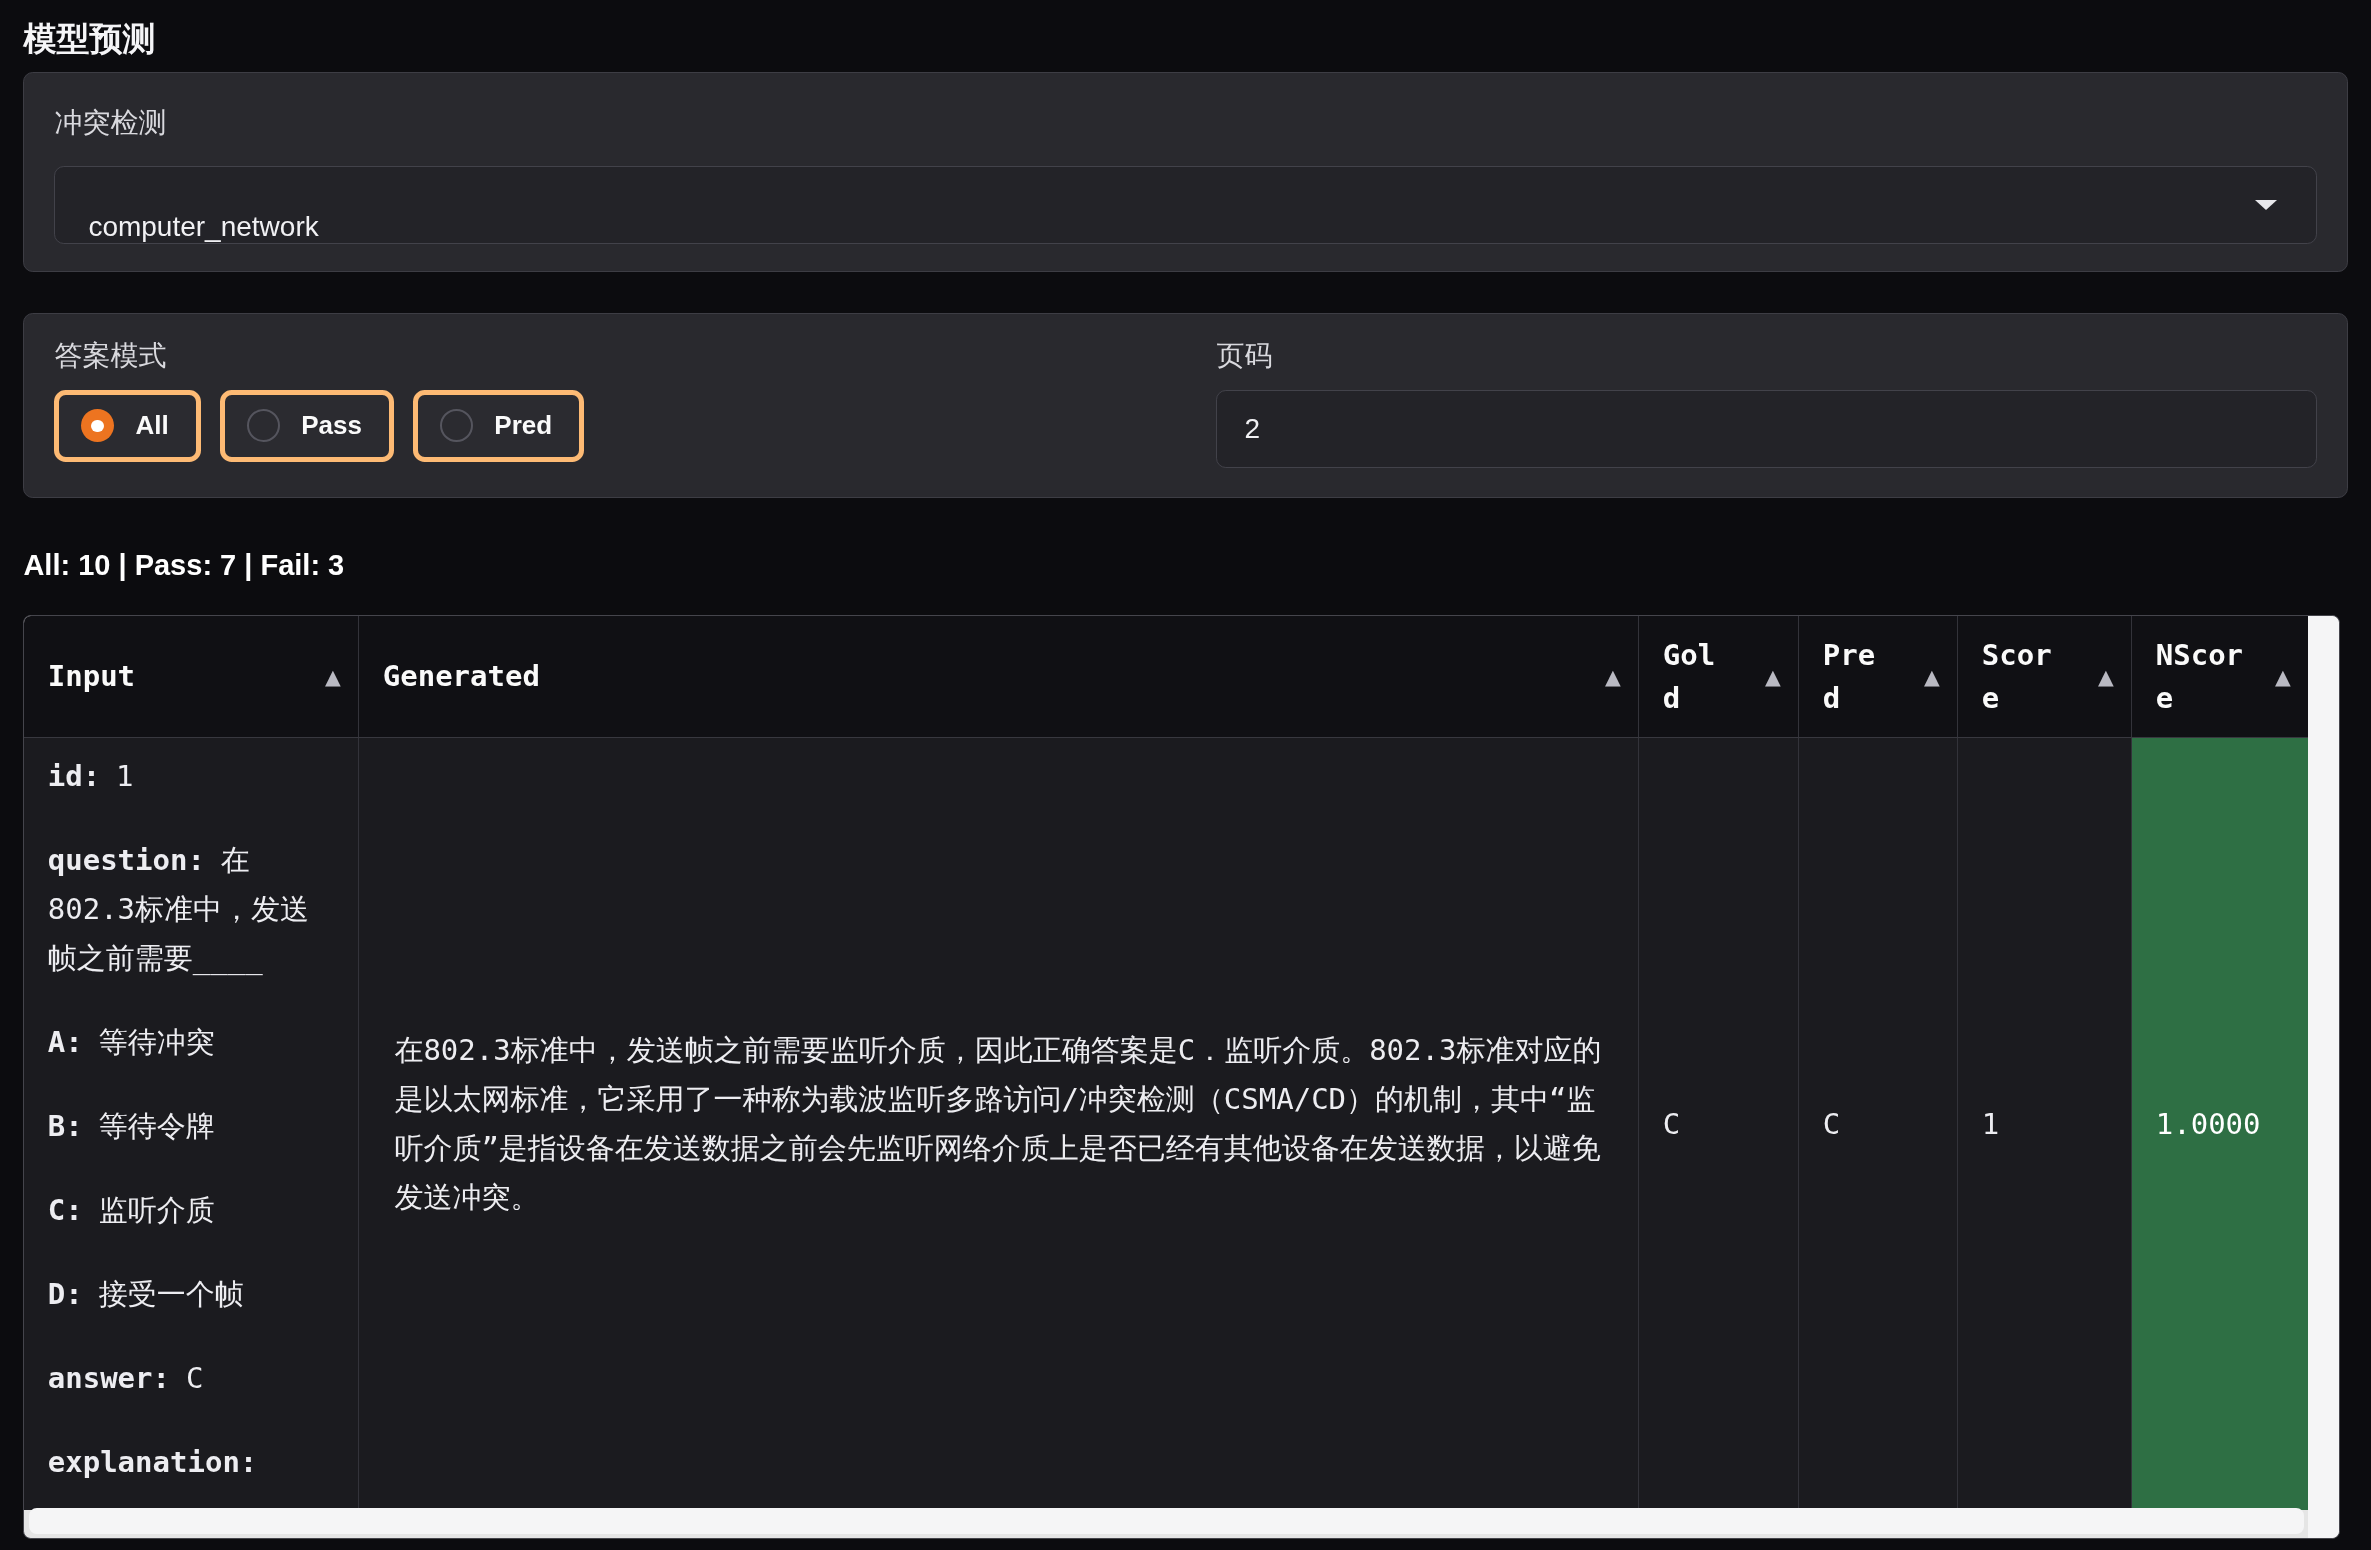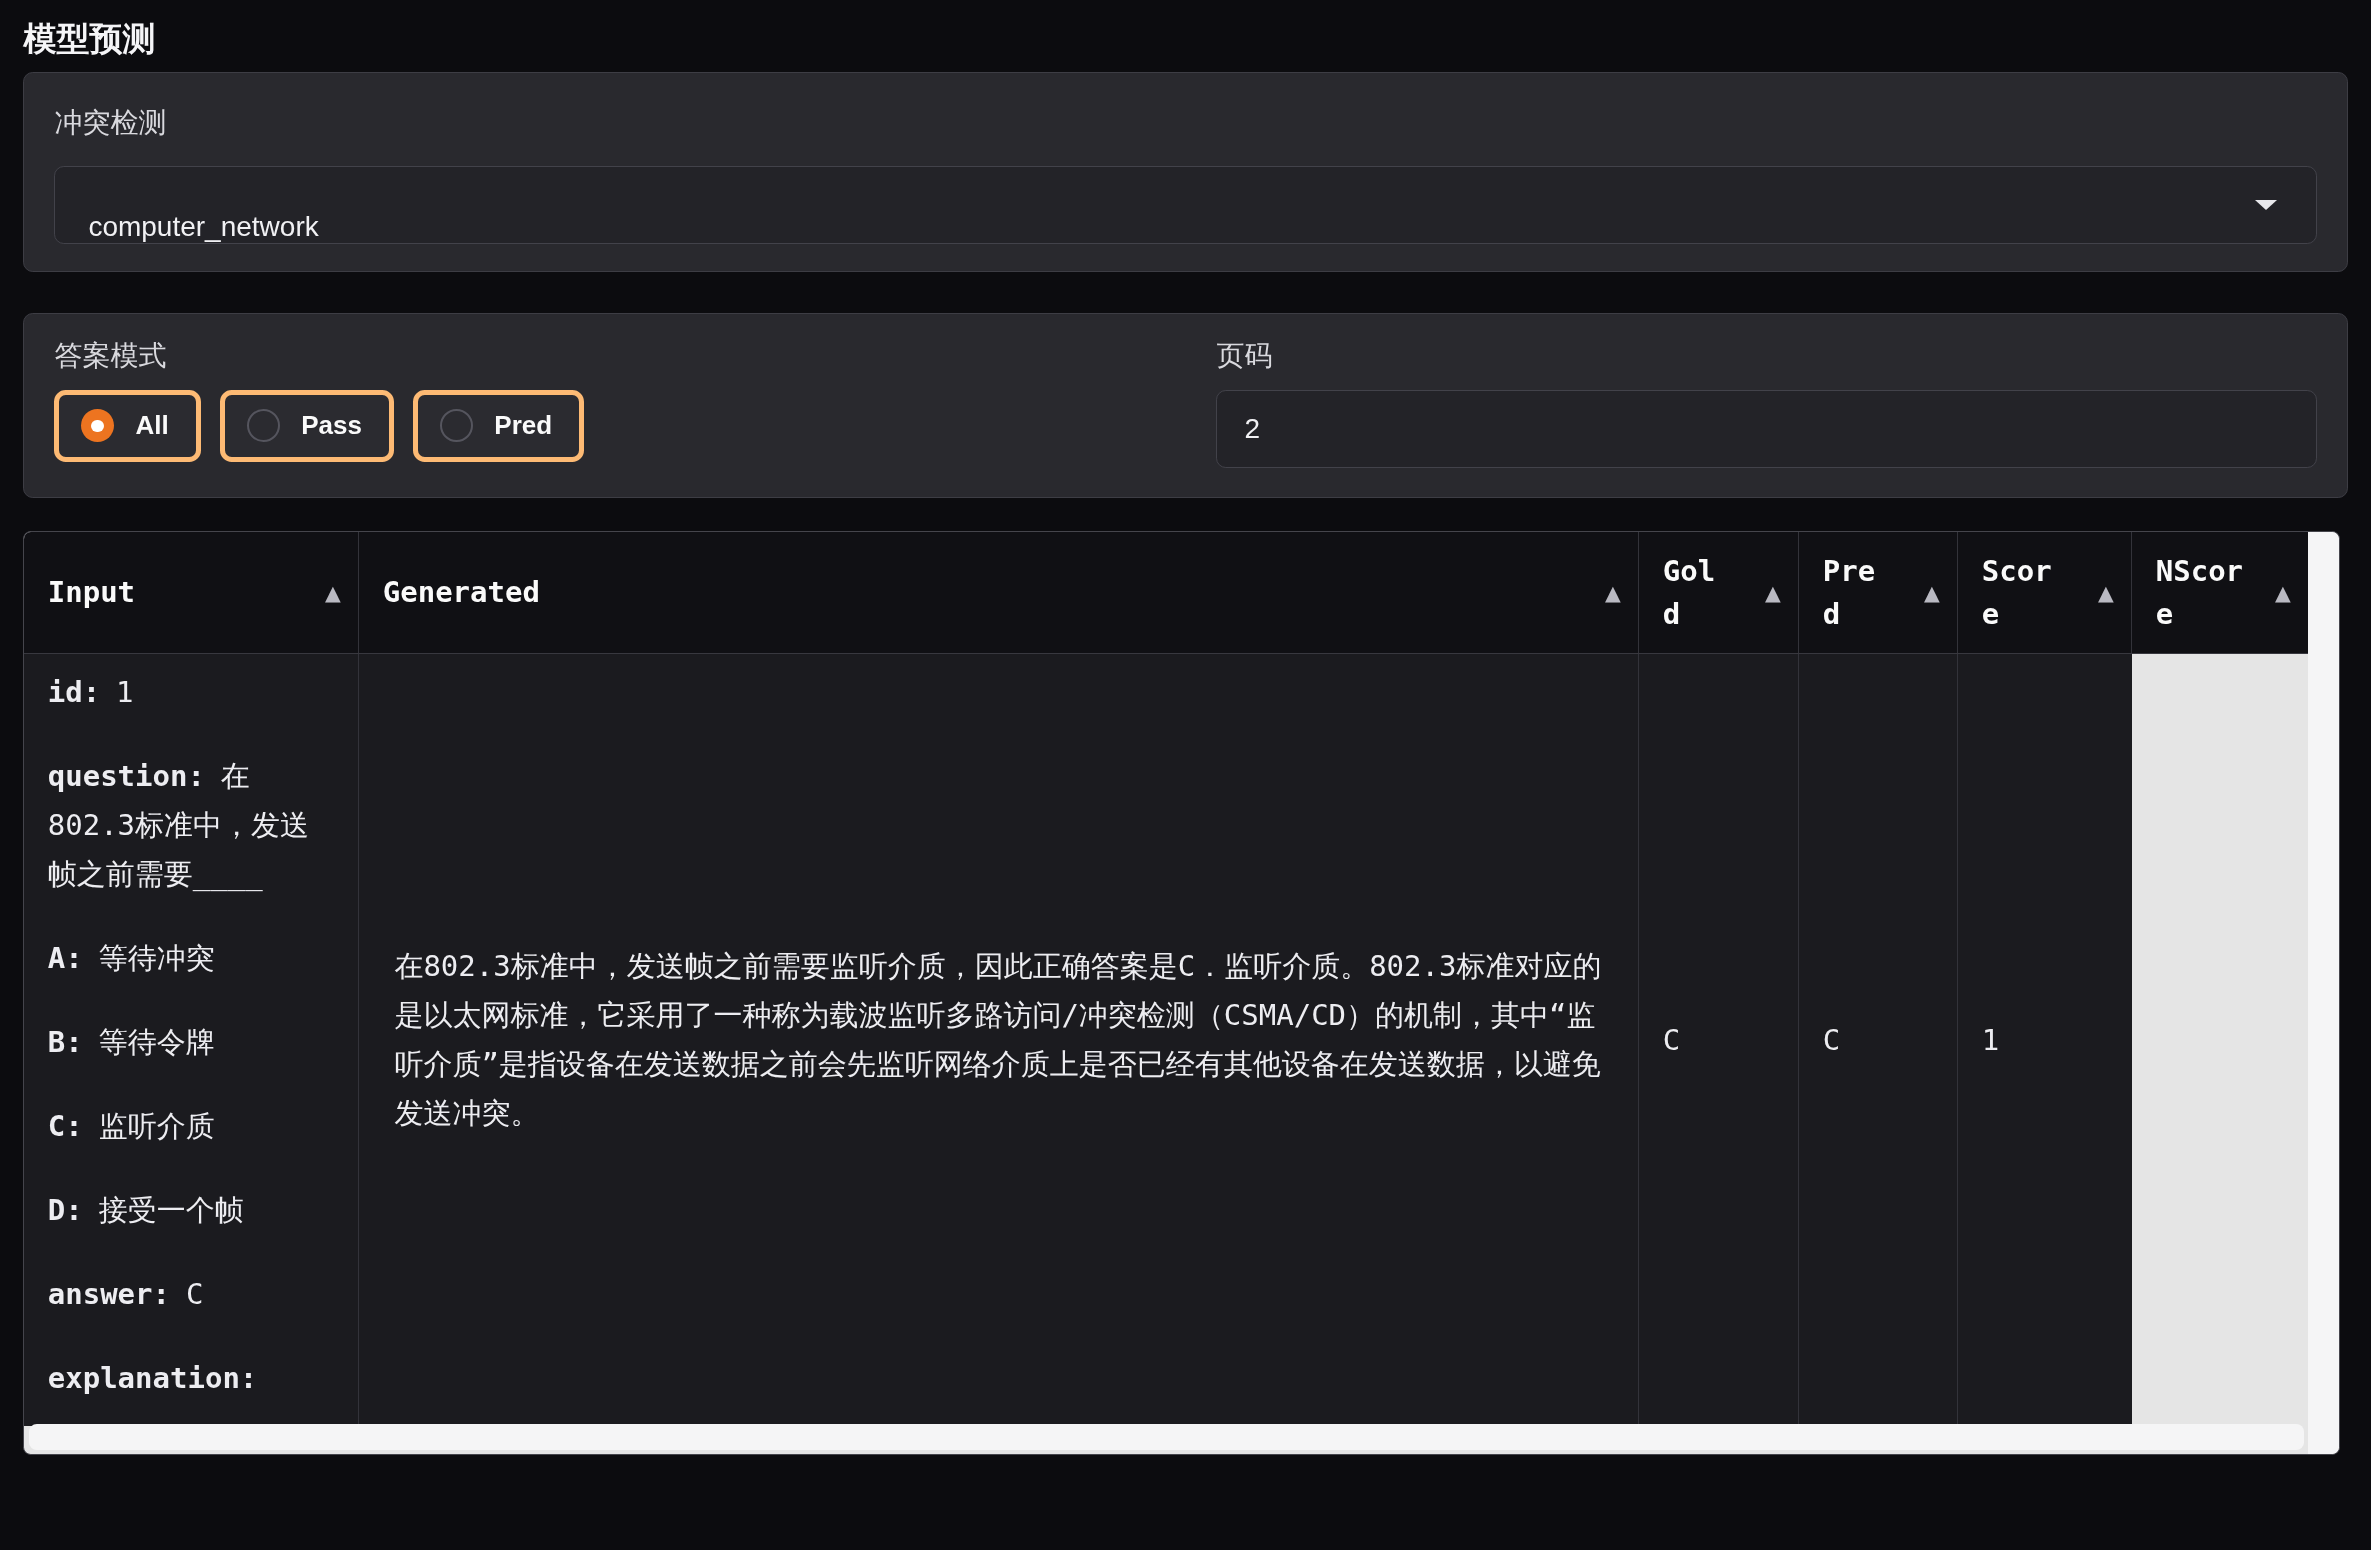--- a/index.html
+++ b/index.html
@@ -139,20 +139,21 @@
       </div>
     </div>
     <div class="filter-right">
       <div class="block-label">页码</div>
       <div class="number-input">
         <span>2</span>
       </div>
     </div>
   </div>
 
+  <div class="stats">All: 10 | Pass: 7 | Fail: 3</div>
 
   <div class="table-wrap">
     <div class="grid-area">
       <div class="thead">
         <div class="th th-input">
           <span class="th-label">Input</span>
           <span class="sort-arrow">▲</span>
         </div>
         <div class="th th-generated">
           <span class="th-label">Generated</span>
@@ -186,20 +187,21 @@
           <p><span class="key">D:</span><span class="val">接受一个帧</span></p>
           <p><span class="key">answer:</span><span class="val">C</span></p>
           <p><span class="key">explanation:</span><span class="val"></span></p>
         </div>
         <div class="td td-generated">
           <span>在802.3标准中，发送帧之前需要监听介质，因此正确答案是C．监听介质。802.3标准对应的是以太网标准，它采用了一种称为载波监听多路访问/冲突检测（CSMA/CD）的机制，其中“监听介质”是指设备在发送数据之前会先监听网络介质上是否已经有其他设备在发送数据，以避免发送冲突。</span>
         </div>
         <div class="td td-small">C</div>
         <div class="td td-small">C</div>
         <div class="td td-small">1</div>
+        <div class="td td-small td-nscore">1.0000</div>
       </div>
     </div>
 
     <div class="vscroll"></div>
     <div class="hscroll"></div>
   </div>
 
 </div>
 
 

